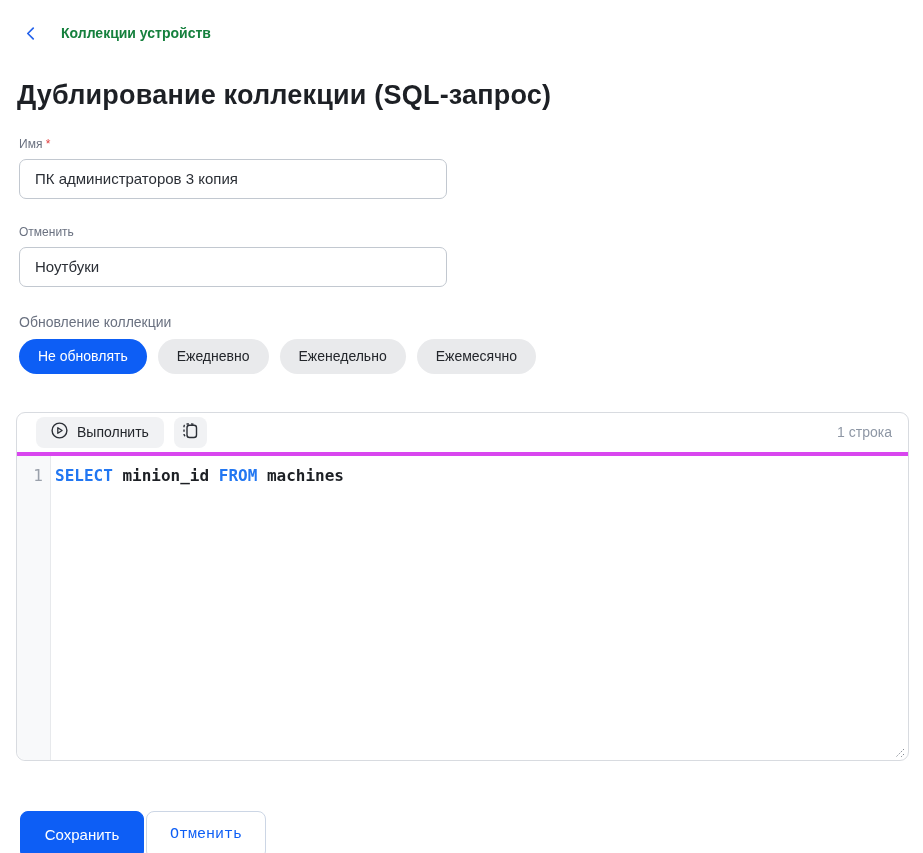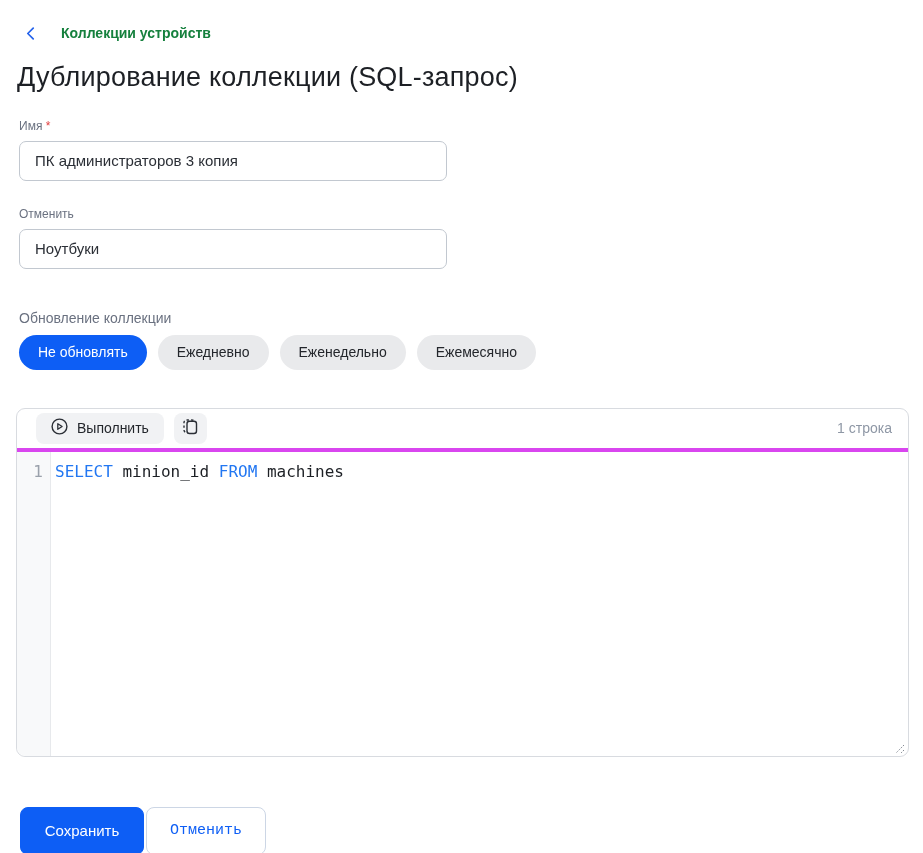--- a/index.html
+++ b/index.html
@@ -16,39 +16,39 @@
   
   .back-link {
     display: inline-flex; align-items: center; gap: 26px;
     color: #15803d; font-size: 14px; text-decoration: none;
     margin-left: 9px; cursor: pointer; font-weight: bold;
   }
   .back-link svg { display: block; }
 
   
   .page-title {
-    margin-top: 18px;
-    font-size: 27px; font-weight: 400; color: #1d2025;
+    margin-top: 36px;
+    font-size: 27px; font-weight: 700; color: #1d2025;
     letter-spacing: 0.2px;
   }
 
   
   .field { margin-top: 26px; width: 428px; margin-left: 2px; }
   .field-label { font-size: 12px; color: #6a7180; }
   .required-mark { color: #e03e3e; }
   .text-input {
     margin-top: 8px; display: block;
     width: 428px; height: 40px;
     border: 1px solid #c2c8d0; border-radius: 7px;
     padding: 0 15px; font-size: 15px; color: #2b2f36;
     font-family: "Liberation Sans", sans-serif;
     outline: none; background: #fff;
   }
 
-  .refresh-label { margin-top: 41px; margin-left: 2px; font-size: 14px; color: #6a7180; }
+  .refresh-label { margin-top: 27px; margin-left: 2px; font-size: 14px; color: #6a7180; }
   .pill-group { display: flex; gap: 11px; margin-top: 9px; margin-left: 2px; }
   .pill {
     height: 35px; display: inline-flex; align-items: center;
     padding: 0 19px; border-radius: 18px;
     background: #e9eaec; color: #23262b; font-size: 14px;
     cursor: pointer; user-select: none; white-space: nowrap;
   }
   .pill.active { background: #0d5ef5; color: #ffffff; }
 
   
@@ -83,21 +83,21 @@
     width: 34px; flex: 0 0 34px;
     background: #f8f9fa; border-right: 1px solid #e7e9ec;
     padding: 9px 7px 0 0; text-align: right;
     font-family: "DejaVu Sans Mono", "Liberation Mono", monospace;
     font-size: 16px; color: #9aa1ab; line-height: 22px;
   }
   .code-content {
     flex: 1; padding: 9px 4px 0 4px;
     font-family: "DejaVu Sans Mono", "Liberation Mono", monospace;
     font-size: 16px; line-height: 22px; color: #1d2025;
-    white-space: pre; cursor: text;
+    white-space: pre; cursor: text; font-weight: bold;
   }
   .code-content .kw { color: #2277f2; }
 
   .resize-handle {
     position: absolute; right: 3px; bottom: 3px;
     width: 13px; height: 13px; cursor: nwse-resize; opacity: 0.75;
   }
 
   
   .footer-actions { display: flex; gap: 2px; margin-top: 50px; margin-left: 3px; }

